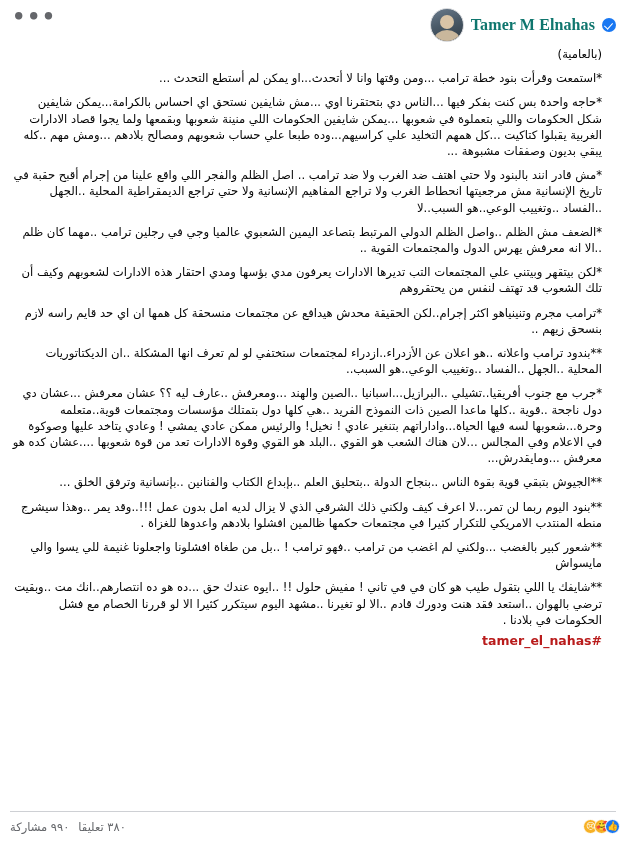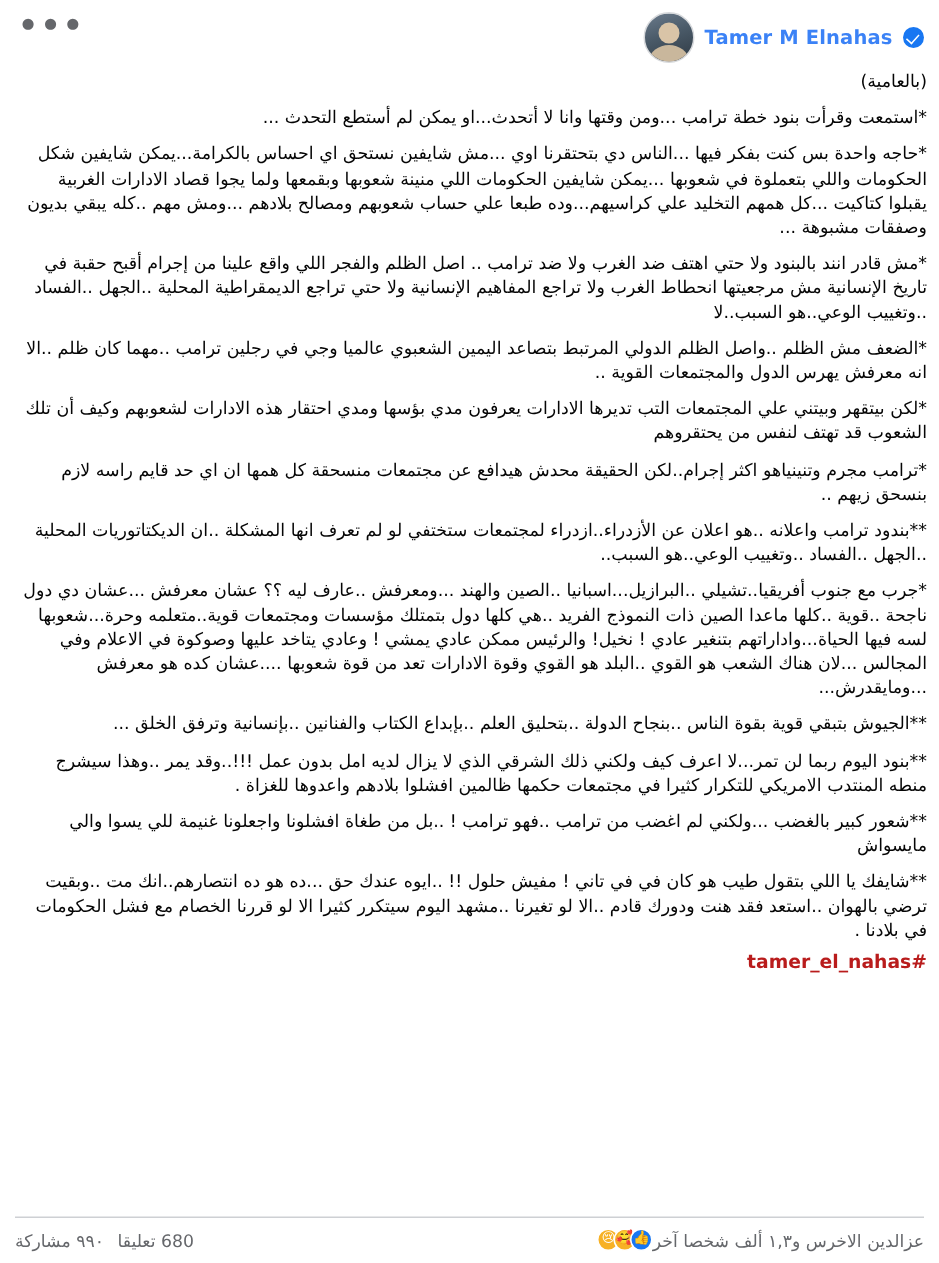--- a/index.html
+++ b/index.html
@@ -64,25 +64,26 @@
     left: 50%;
     top: 6px;
     transform: translateX(-50%);
     width: 14px;
     height: 14px;
     background: #d9c4a7;
     border-radius: 50%;
     z-index: 2;
   }
   .author-name {
-    font-size: 13px;
+    font-size: 16px;
     font-weight: bold;
-    color: #3b82f6;
+    color: #0f766e;
     letter-spacing: 0.1px;
     direction: ltr;
+    font-family: Liberation Serif, serif;
   }
   .verified {
     display: inline-block;
     width: 14px;
     height: 14px;
     border-radius: 50%;
     background: #1877f2;
     position: relative;
     flex: 0 0 auto;
   }
@@ -102,21 +103,21 @@
     font-size: 21px;
     line-height: 10px;
     letter-spacing: 1.5px;
     padding: 4px 2px;
     cursor: pointer;
     font-weight: bold;
   }
   
   .post-body {
     flex: 1 1 auto;
-    padding: 2px 8px 0 12px;
+    padding: 2px 24px 0 12px;
     direction: rtl;
     text-align: right;
     overflow: hidden;
   }
   .para {
     font-size: 11.6px;
     line-height: 16.2px;
     margin: 0 0 8px 0;
     color: #050505;
     text-align: right;
@@ -208,21 +209,20 @@
     <p class="hashtag">#tamer_el_nahas</p>
   </div>
 
   <div class="reactions-bar">
     <div class="counts-right">
       <div class="reaction-icons">
         <span class="r-icon r-sad">😢</span>
         <span class="r-icon r-care">🥰</span>
         <span class="r-icon r-like">👍</span>
       </div>
-      <span class="count-text">عزالدين الاخرس و١,٣ ألف شخصا آخر</span>
     </div>
     <div class="counts-left">
-      <span class="meta-link">680 تعليقا</span>
+      <span class="meta-link">٣٨٠ تعليقا</span>
       <span class="meta-link">٩٩٠ مشاركة</span>
     </div>
   </div>
 
 </div>
 
 </body></html>

